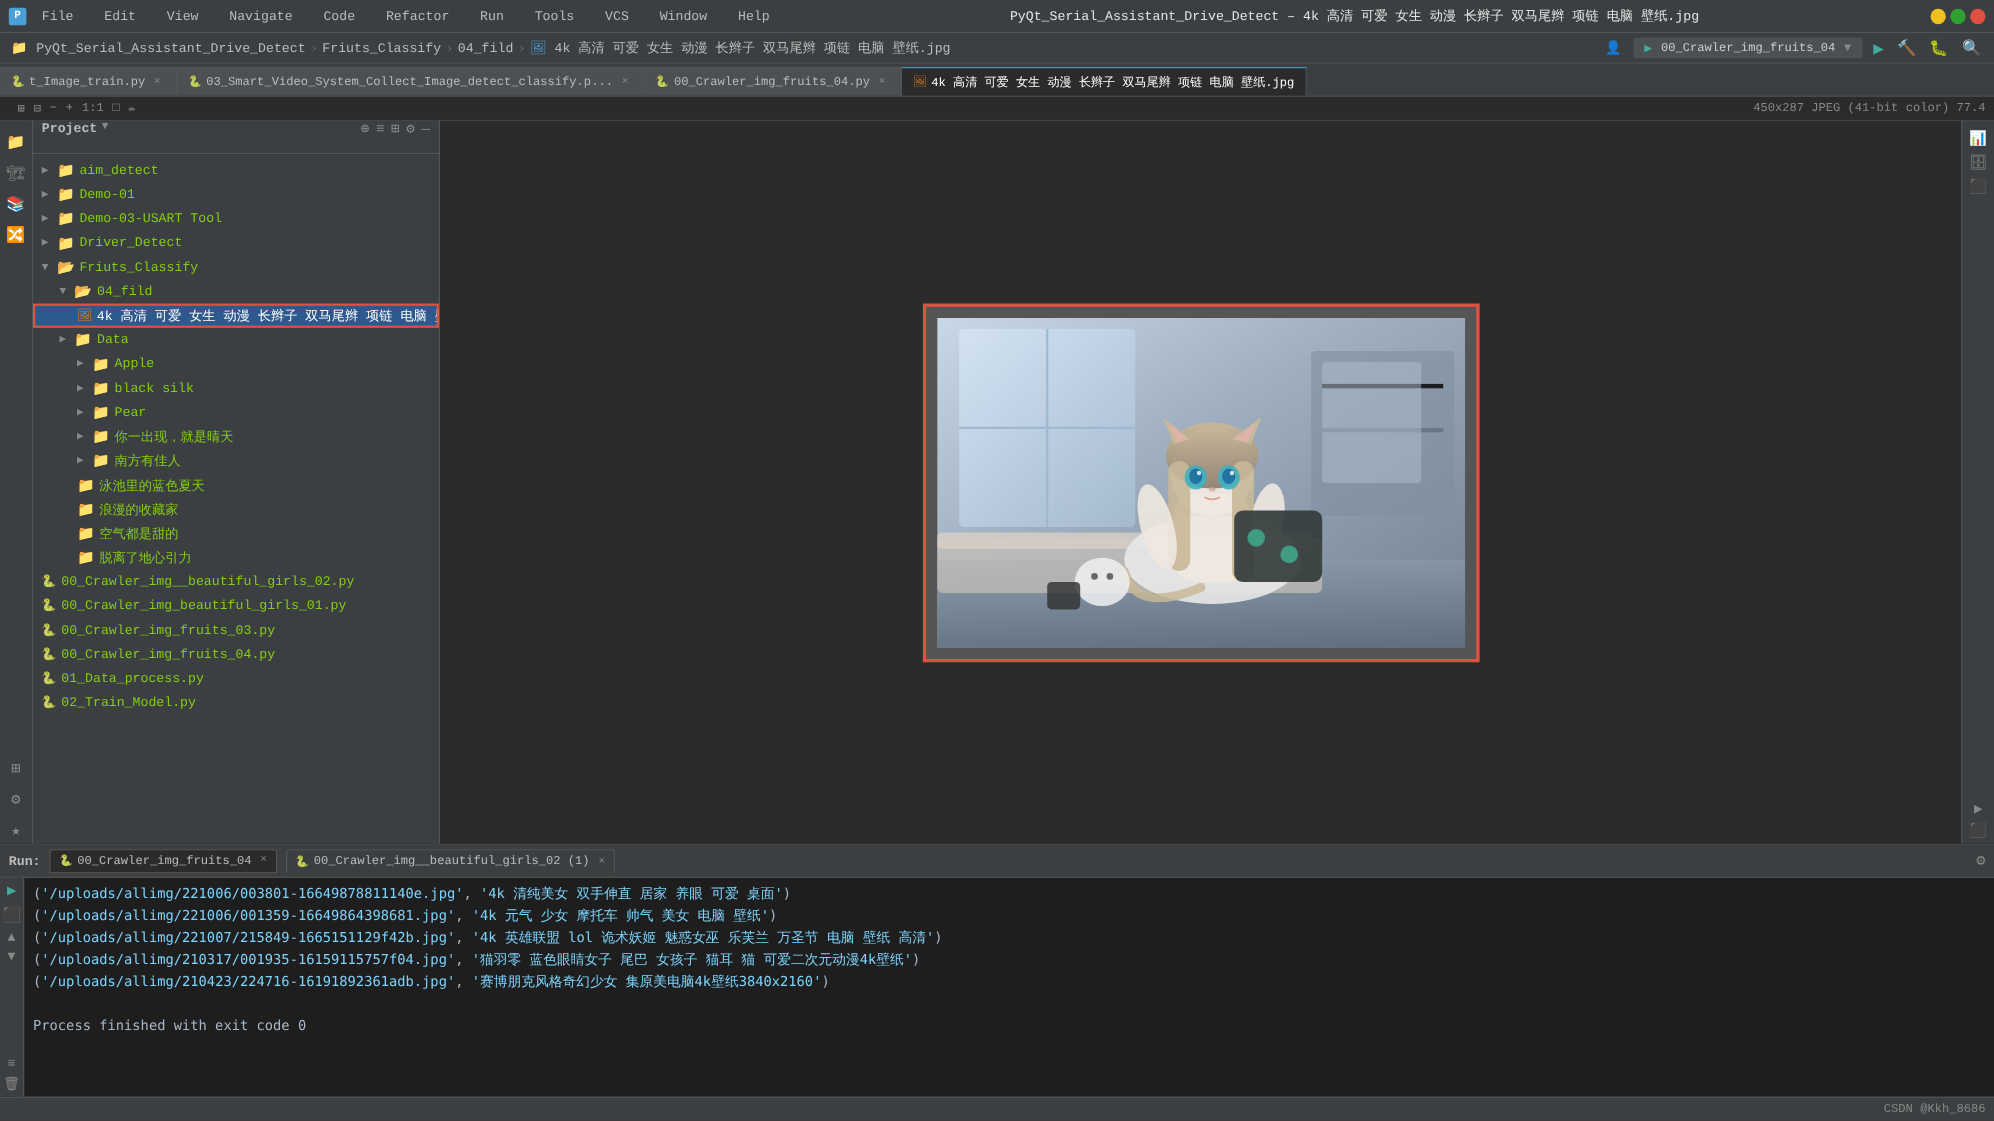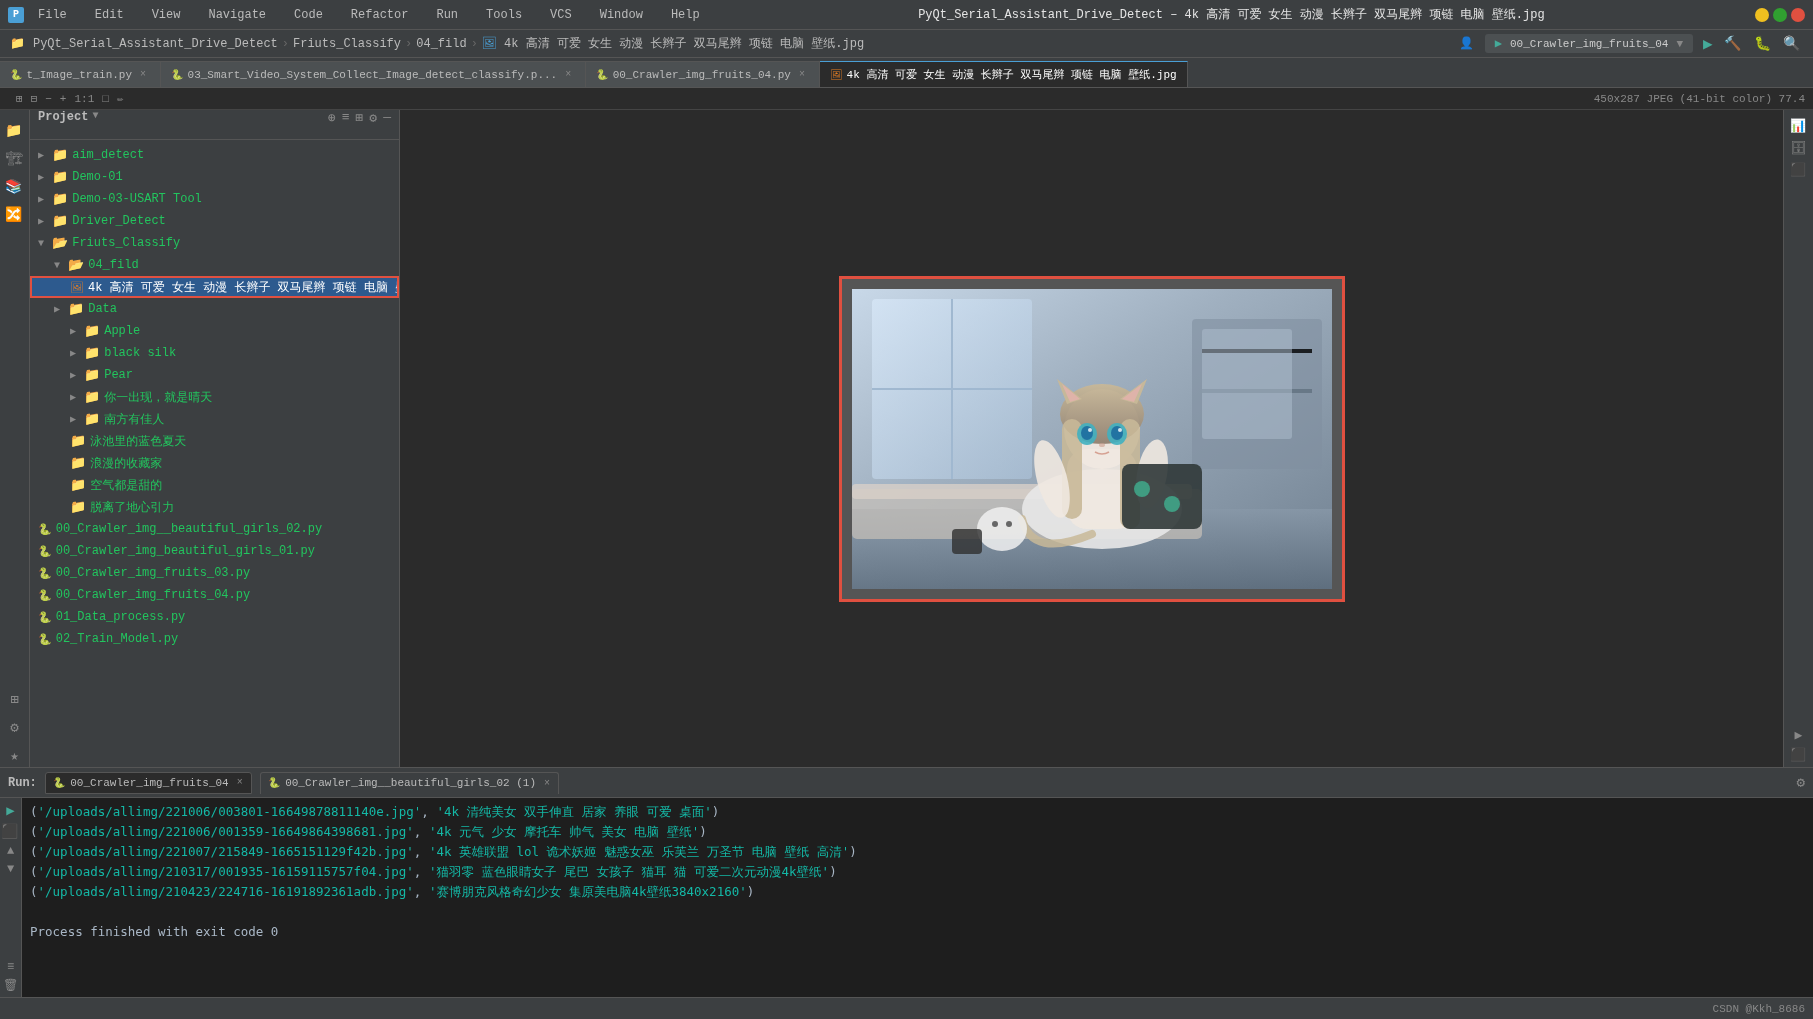--- a/index.html
+++ b/index.html
@@ -187,21 +187,21 @@
       align-items: center;
       padding-left: 8px;
       cursor: pointer;
       white-space: nowrap;
     }
     .tree-item.highlighted { background: #2d5a8e; outline: 2px solid #e05040; }
     .tree-item .arrow { color: #888; font-size: 10px; margin-right: 2px; width: 12px; }
     .tree-item .folder-icon { color: #c8a850; font-size: 13px; margin-right: 4px; }
     .tree-item .file-icon-py { color: #4a9fd5; font-size: 11px; margin-right: 4px; }
     .tree-item .file-icon-jpg { color: #e67e22; font-size: 11px; margin-right: 4px; }
-    .tree-item .item-label { font-size: 12px; color: #22c55e; }
+    .tree-item .item-label { font-size: 12px; color: #84cc16; }
     .tree-item.highlighted .item-label { color: #ffffff; }
 
     
     #image-viewer {
       flex: 1;
       background: #2b2b2b;
       display: flex;
       flex-direction: column;
       align-items: center;
       justify-content: center;
@@ -283,21 +283,21 @@
     #console {
       flex: 1;
       padding: 4px 8px;
       overflow-y: auto;
       font-family: 'Consolas', monospace;
       font-size: 12.5px;
       color: #a9b7c6;
       line-height: 1.6;
     }
     .console-line { white-space: nowrap; }
-    .console-line .str { color: #14b8a6; }
+    .console-line .str { color: #7dd3fc; }
     .console-line .punc { color: #a9b7c6; }
 
     #status-bar {
       height: 22px;
       background: #3c3f41;
       display: flex;
       align-items: center;
       padding: 0 8px;
       font-size: 11px;
       color: #888;

